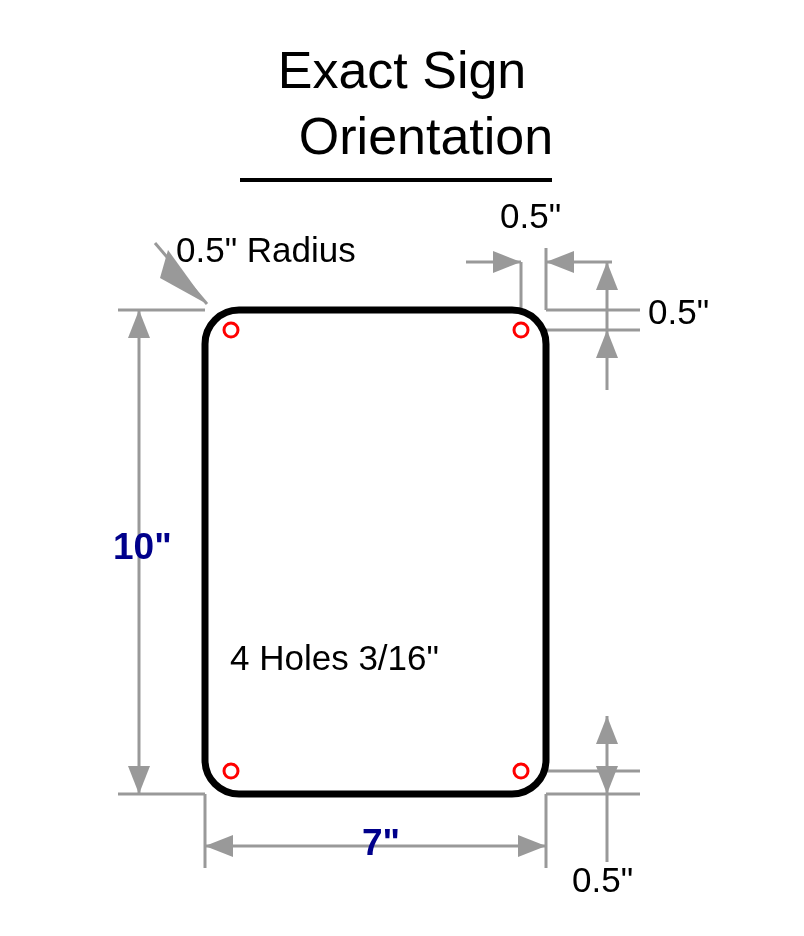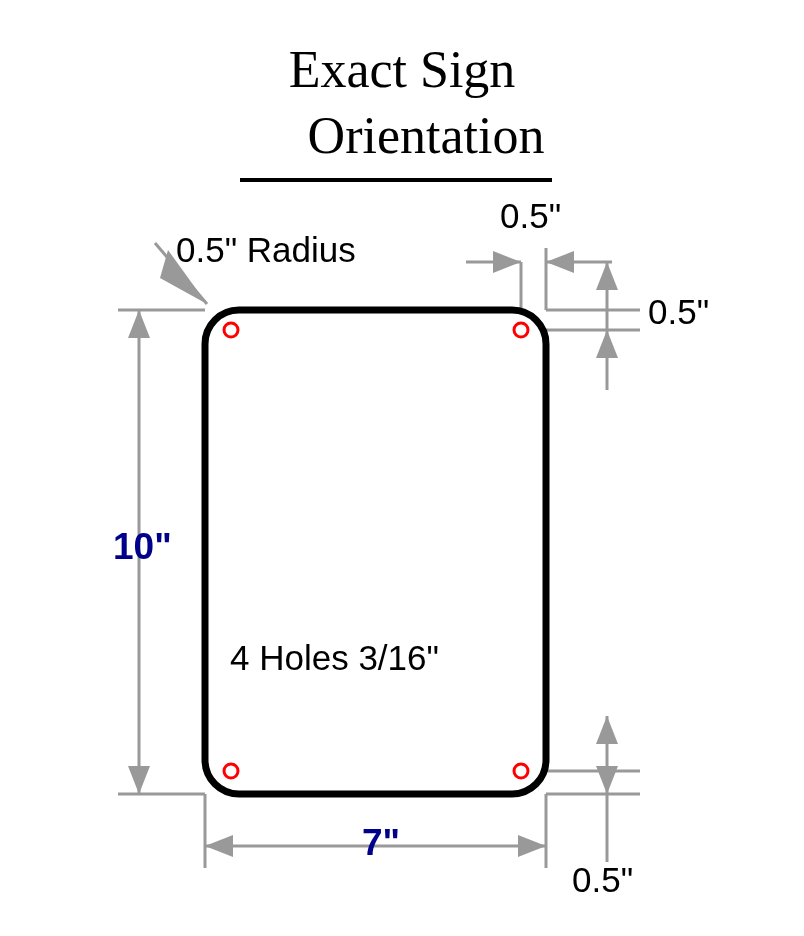--- a/index.html
+++ b/index.html
@@ -30,21 +30,21 @@
   .lbl {
     position: absolute;
     white-space: nowrap;
     font-family: "Liberation Sans", sans-serif;
     color: #000000;
     line-height: 1;
   }
   .title-line {
     position: absolute;
     white-space: nowrap;
-    font-family: Liberation Serif, serif;
+    font-family: Liberation Sans, sans-serif;
     font-size: 52px;
     color: #000000;
     line-height: 1;
     text-align: center;
   }
   .dim-label {
     font-size: 35px;
   }
   .blue-dim {
     font-size: 37px;

